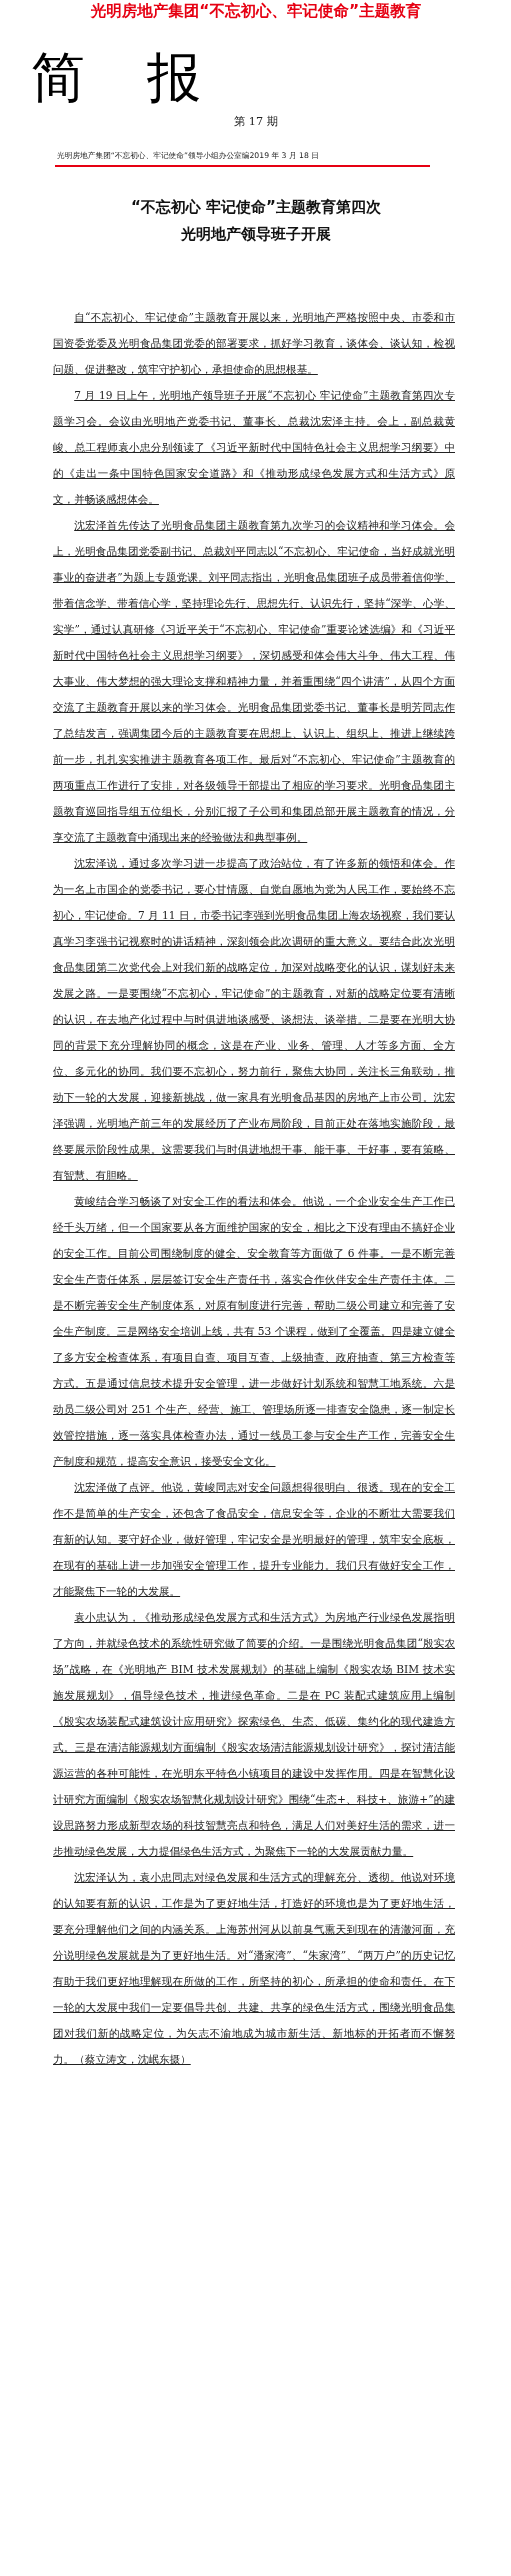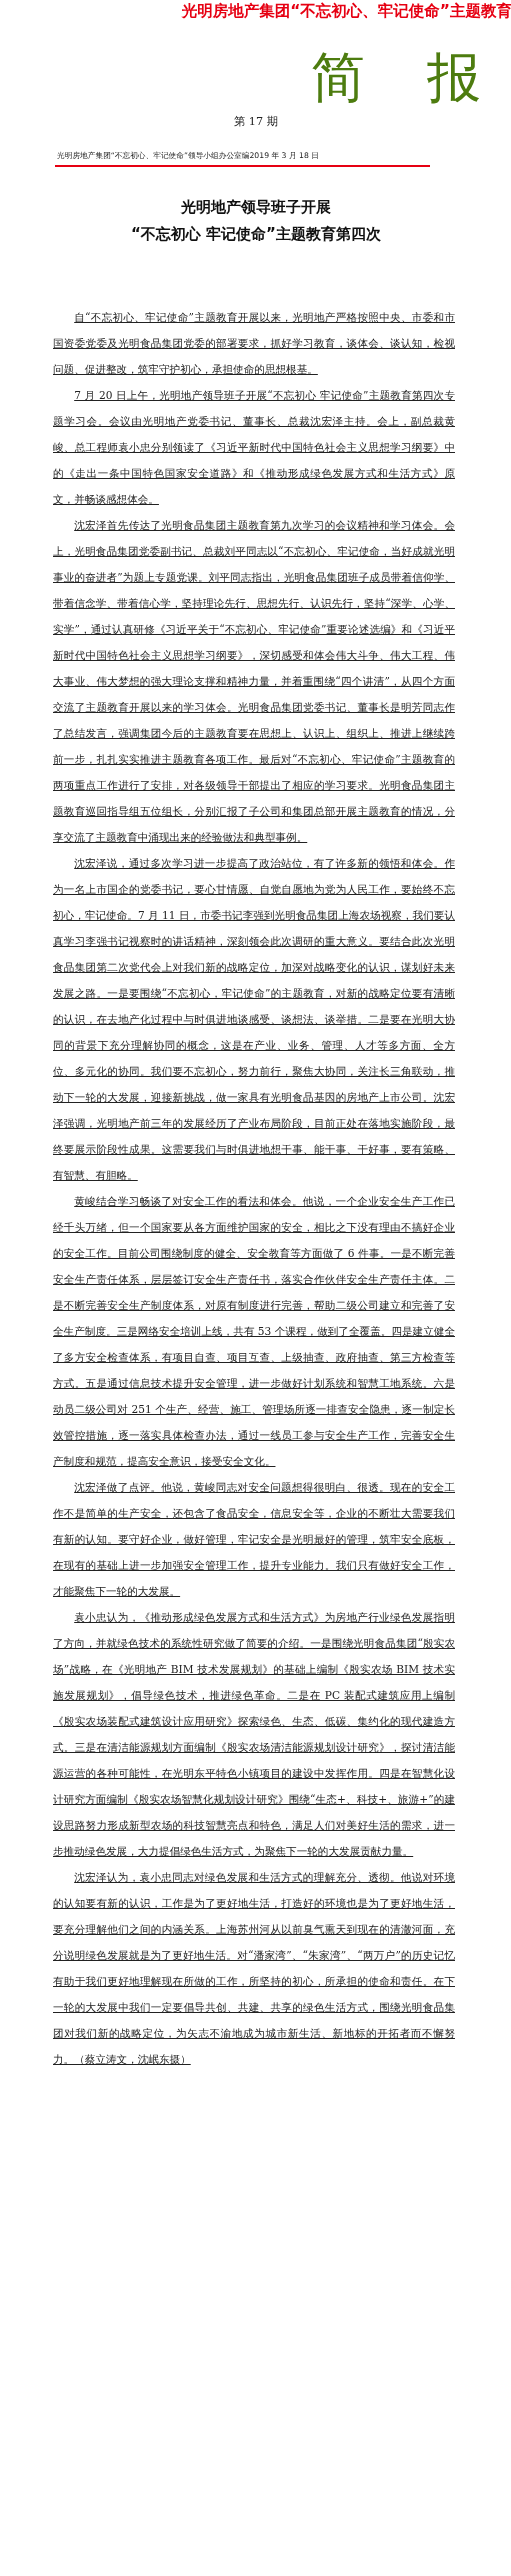--- a/index.html
+++ b/index.html
@@ -1,24 +1,24 @@
 <!DOCTYPE html>
 <html style="font-size:8.2px"><head>
   <meta charset="utf-8">
   <style>
     html, body { margin: 0; padding: 0; background: #ffffff; }
     body { width: 512px; height: 2576px; position: relative; overflow: hidden; color: #111; }
     .banner {
-      position: absolute; left: 0; width: 512px; top: 0; text-align: right;
+      position: absolute; left: 0; width: 512px; top: 0; text-align: center;
       color: #e60012; font-family: "DejaVu Sans", sans-serif; font-weight: bold;
       font-size: 15.5px; line-height: 20.6px; top: 1px; letter-spacing: 0px;
     }
     .jianbao {
-      position: absolute; top: 47px; left: 0; width: 512px; text-align: right;
-      color: #4d7c0f; font-family: "DejaVu Sans", sans-serif; font-size: 54px;
+      position: absolute; top: 47px; left: 0; width: 512px; text-align: left;
+      color: #000000; font-family: "DejaVu Sans", sans-serif; font-size: 54px;
       line-height: 62px;
     }
     .jianbao span { display: inline-block; margin: 0 31px; }
     .issue {
       position: absolute; top: 114px; left: 0; width: 512px; text-align: center;
       font-family: "DejaVu Serif", serif; font-size: 11.3px; line-height: 15.5px; color: #222;
     }
     .editor-line {
       position: absolute; top: 150px; left: 57px; width: 371px;
       font-family: "DejaVu Sans", sans-serif; font-size: 7.7px; line-height: 12.4px; color: #222;
@@ -50,27 +50,27 @@
 
 <div class="issue">第 17 期</div>
 
 <div class="editor-line">
   <span>光明房地产集团“不忘初心、牢记使命”领导小组办公室编</span>
   <span>2019 年 3 月 18 日</span>
 </div>
 <div class="red-rule"></div>
 
 <div class="title">
+  <div>“不忘初心  牢记使命”主题教育第四次</div>
   <div>光明地产领导班子开展</div>
-  <div>“不忘初心  牢记使命”主题教育第四次</div>
 </div>
 
 <div class="article">
   <p>自“不忘初心、牢记使命”主题教育开展以来，光明地产严格按照中央、市委和市国资委党委及光明食品集团党委的部署要求，抓好学习教育，谈体会、谈认知，检视问题、促进整改，筑牢守护初心，承担使命的思想根基。</p>
-  <p>7 月 20 日上午，光明地产领导班子开展“不忘初心 牢记使命”主题教育第四次专题学习会。会议由光明地产党委书记、董事长、总裁沈宏泽主持。会上，副总裁黄峻、总工程师袁小忠分别领读了《习近平新时代中国特色社会主义思想学习纲要》中的《走出一条中国特色国家安全道路》和《推动形成绿色发展方式和生活方式》原文，并畅谈感想体会。</p>
+  <p>7 月 19 日上午，光明地产领导班子开展“不忘初心 牢记使命”主题教育第四次专题学习会。会议由光明地产党委书记、董事长、总裁沈宏泽主持。会上，副总裁黄峻、总工程师袁小忠分别领读了《习近平新时代中国特色社会主义思想学习纲要》中的《走出一条中国特色国家安全道路》和《推动形成绿色发展方式和生活方式》原文，并畅谈感想体会。</p>
   <p>沈宏泽首先传达了光明食品集团主题教育第九次学习的会议精神和学习体会。会上，光明食品集团党委副书记、总裁刘平同志以“不忘初心、牢记使命，当好成就光明事业的奋进者”为题上专题党课。刘平同志指出，光明食品集团班子成员带着信仰学、带着信念学、带着信心学，坚持理论先行、思想先行、认识先行，坚持“深学、心学、实学”，通过认真研修《习近平关于“不忘初心、牢记使命”重要论述选编》和《习近平新时代中国特色社会主义思想学习纲要》，深切感受和体会伟大斗争、伟大工程、伟大事业、伟大梦想的强大理论支撑和精神力量，并着重围绕“四个讲清”，从四个方面交流了主题教育开展以来的学习体会。光明食品集团党委书记、董事长是明芳同志作了总结发言，强调集团今后的主题教育要在思想上、认识上、组织上、推进上继续跨前一步，扎扎实实推进主题教育各项工作。最后对“不忘初心、牢记使命”主题教育的两项重点工作进行了安排，对各级领导干部提出了相应的学习要求。光明食品集团主题教育巡回指导组五位组长，分别汇报了子公司和集团总部开展主题教育的情况，分享交流了主题教育中涌现出来的经验做法和典型事例。</p>
   <p>沈宏泽说，通过多次学习进一步提高了政治站位，有了许多新的领悟和体会。作为一名上市国企的党委书记，要心甘情愿、自觉自愿地为党为人民工作，要始终不忘初心，牢记使命。7 月 11 日，市委书记李强到光明食品集团上海农场视察，我们要认真学习李强书记视察时的讲话精神，深刻领会此次调研的重大意义。要结合此次光明食品集团第二次党代会上对我们新的战略定位，加深对战略变化的认识，谋划好未来发展之路。一是要围绕“不忘初心，牢记使命”的主题教育，对新的战略定位要有清晰的认识，在去地产化过程中与时俱进地谈感受、谈想法、谈举措。二是要在光明大协同的背景下充分理解协同的概念，这是在产业、业务、管理、人才等多方面、全方位、多元化的协同。我们要不忘初心，努力前行，聚焦大协同，关注长三角联动，推动下一轮的大发展，迎接新挑战，做一家具有光明食品基因的房地产上市公司。沈宏泽强调，光明地产前三年的发展经历了产业布局阶段，目前正处在落地实施阶段，最终要展示阶段性成果。这需要我们与时俱进地想干事、能干事、干好事，要有策略、有智慧、有胆略。</p>
   <p>黄峻结合学习畅谈了对安全工作的看法和体会。他说，一个企业安全生产工作已经千头万绪，但一个国家要从各方面维护国家的安全，相比之下没有理由不搞好企业的安全工作。目前公司围绕制度的健全、安全教育等方面做了 6 件事。一是不断完善安全生产责任体系，层层签订安全生产责任书，落实合作伙伴安全生产责任主体。二是不断完善安全生产制度体系，对原有制度进行完善，帮助二级公司建立和完善了安全生产制度。三是网络安全培训上线，共有 53 个课程，做到了全覆盖。四是建立健全了多方安全检查体系，有项目自查、项目互查、上级抽查、政府抽查、第三方检查等方式。五是通过信息技术提升安全管理，进一步做好计划系统和智慧工地系统。六是动员二级公司对 251 个生产、经营、施工、管理场所逐一排查安全隐患，逐一制定长效管控措施，逐一落实具体检查办法，通过一线员工参与安全生产工作，完善安全生产制度和规范，提高安全意识，接受安全文化。</p>
   <p>沈宏泽做了点评。他说，黄峻同志对安全问题想得很明白、很透。现在的安全工作不是简单的生产安全，还包含了食品安全，信息安全等，企业的不断壮大需要我们有新的认知。要守好企业，做好管理，牢记安全是光明最好的管理，筑牢安全底板，在现有的基础上进一步加强安全管理工作，提升专业能力。我们只有做好安全工作，才能聚焦下一轮的大发展。</p>
   <p>袁小忠认为，《推动形成绿色发展方式和生活方式》为房地产行业绿色发展指明了方向，并就绿色技术的系统性研究做了简要的介绍。一是围绕光明食品集团“殷实农场”战略，在《光明地产 BIM 技术发展规划》的基础上编制《殷实农场 BIM 技术实施发展规划》，倡导绿色技术，推进绿色革命。二是在 PC 装配式建筑应用上编制《殷实农场装配式建筑设计应用研究》探索绿色、生态、低碳、集约化的现代建造方式。三是在清洁能源规划方面编制《殷实农场清洁能源规划设计研究》，探讨清洁能源运营的各种可能性，在光明东平特色小镇项目的建设中发挥作用。四是在智慧化设计研究方面编制《殷实农场智慧化规划设计研究》围绕“生态+、科技+、旅游+”的建设思路努力形成新型农场的科技智慧亮点和特色，满足人们对美好生活的需求，进一步推动绿色发展，大力提倡绿色生活方式，为聚焦下一轮的大发展贡献力量。</p>
   <p>沈宏泽认为，袁小忠同志对绿色发展和生活方式的理解充分、透彻。他说对环境的认知要有新的认识，工作是为了更好地生活，打造好的环境也是为了更好地生活，要充分理解他们之间的内涵关系。上海苏州河从以前臭气熏天到现在的清澈河面，充分说明绿色发展就是为了更好地生活。对“潘家湾”、“朱家湾”、“两万户”的历史记忆有助于我们更好地理解现在所做的工作，所坚持的初心，所承担的使命和责任。在下一轮的大发展中我们一定要倡导共创、共建、共享的绿色生活方式，围绕光明食品集团对我们新的战略定位，为矢志不渝地成为城市新生活、新地标的开拓者而不懈努力。（蔡立涛文，沈岷东摄）</p>
 </div>
 
 
 </body></html>

